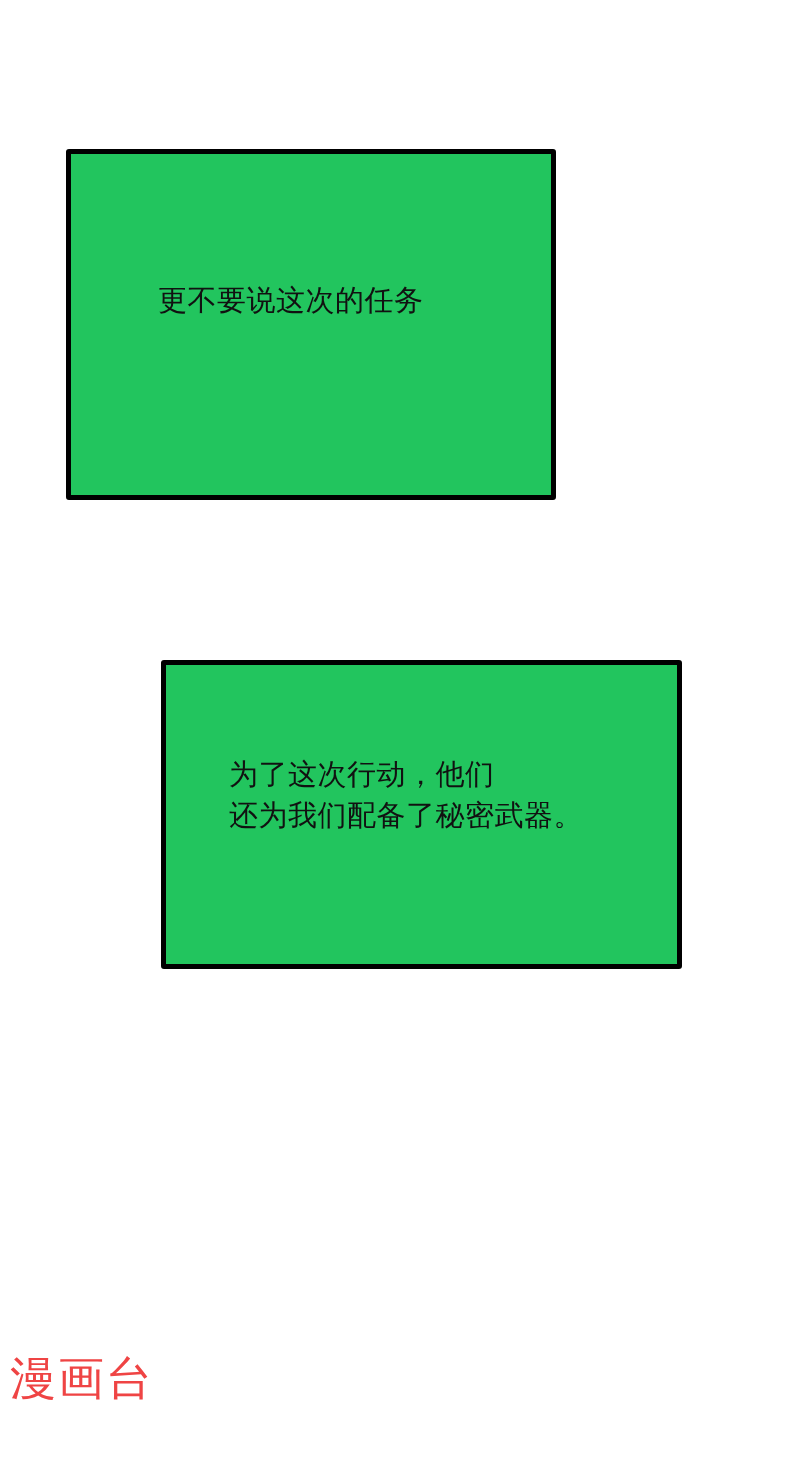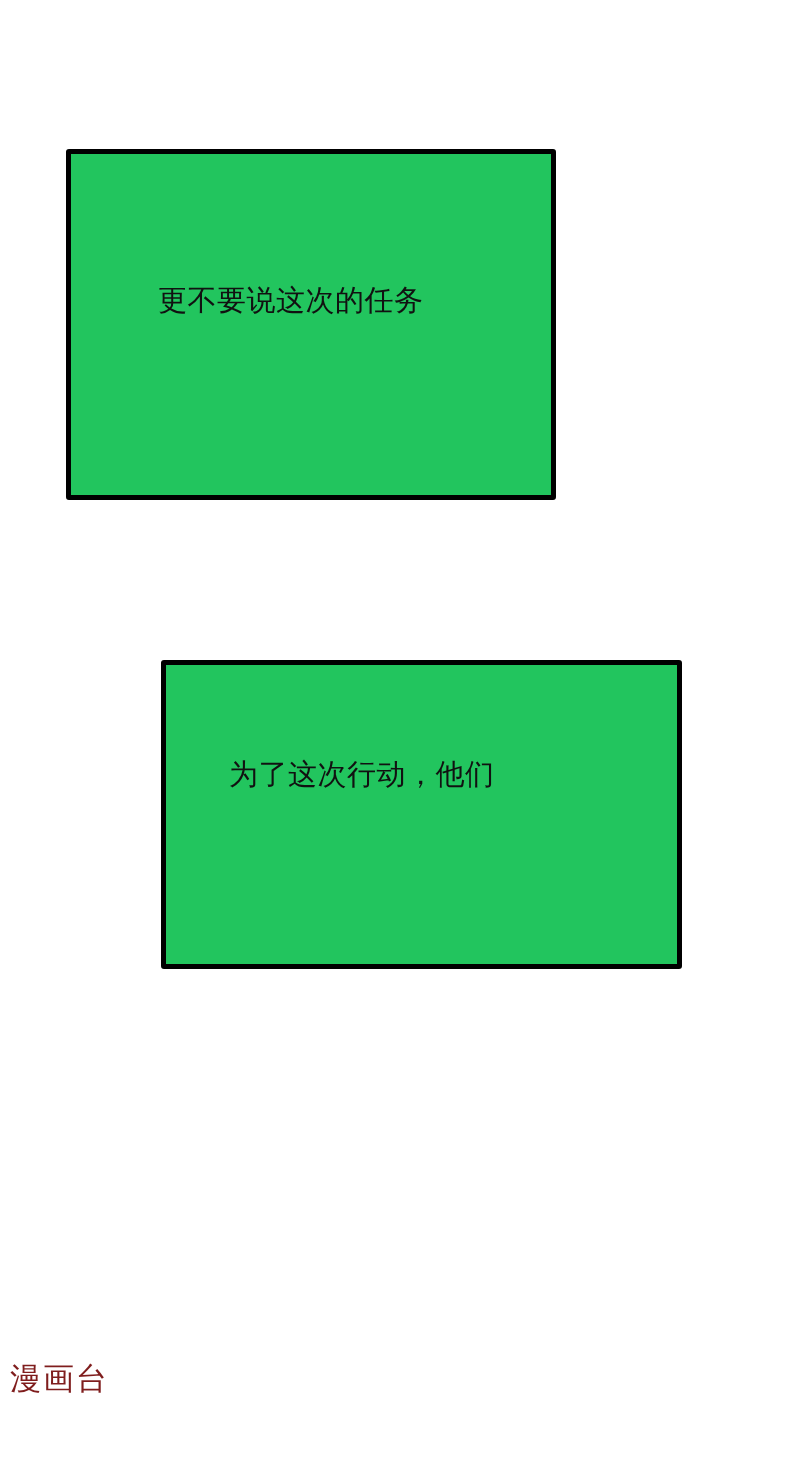--- a/index.html
+++ b/index.html
@@ -50,35 +50,36 @@
       top: 126px;
     }
     #caption-2 {
       left: 63px;
       top: 89px;
     }
     .watermark {
       position: absolute;
       left: 10px;
       top: 1350px;
-      font-size: 31px;
+      font-size: 46px;
       line-height: 56px;
-      color: #7f1d1d;
+      color: #ef4444;
       letter-spacing: 2px;
       white-space: nowrap;
     }
   </style>
 </head>
 <body>
 
 <div id="panel-1" class="panel">
   <div id="caption-1" class="caption">
     <span class="line">更不要说这次的任务</span>
   </div>
 </div>
 
 <div id="panel-2" class="panel">
   <div id="caption-2" class="caption">
     <span class="line">为了这次行动，他们</span>
+    <span class="line">还为我们配备了秘密武器。</span>
   </div>
 </div>
 
 <div class="watermark">漫画台</div>
 
 </body></html>

